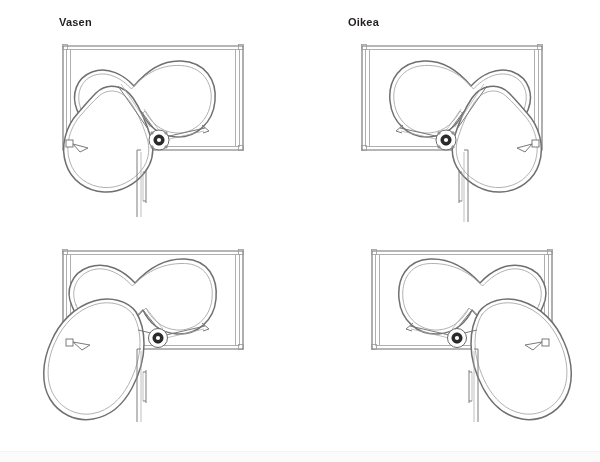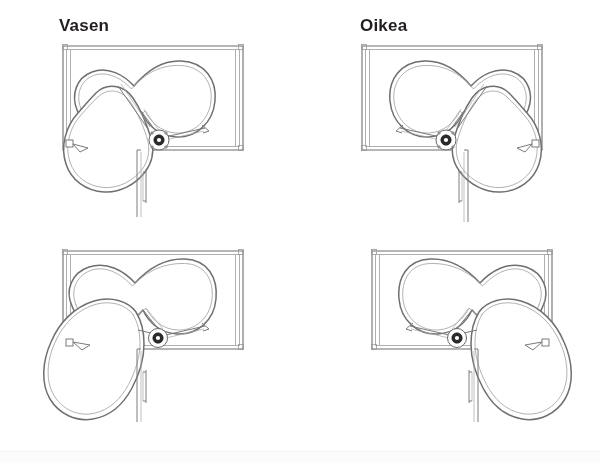--- a/index.html
+++ b/index.html
@@ -35,21 +35,21 @@
     position: absolute;
   }
   #panel-tl { left: 0px;   top: 0px;   width: 300px; height: 231px; }
   #panel-tr { left: 300px; top: 0px;   width: 300px; height: 231px; }
   #panel-bl { left: 0px;   top: 231px; width: 300px; height: 231px; }
   #panel-br { left: 300px; top: 231px; width: 300px; height: 231px; }
 
   .panel-title {
     position: absolute;
     font-family: "Liberation Sans", sans-serif;
-    font-size: 17px;
+    font-size: 11px;
     font-weight: bold;
     color: #231f20;
     letter-spacing: 0.2px;
     white-space: nowrap;
     user-select: none;
   }
   #title-vasen { left: 59px; top: 16px; }
   #title-oikea { left: 344px; top: 16px; }
 
   svg { display: block; overflow: visible; }
@@ -159,21 +159,21 @@
           <path class="door-line2" d="M143,172 L143,201"></path>
           <path class="door-line" d="M143,172 L146,172"></path>
           <path class="door-line" d="M143,201 L146,201"></path>
         </g>
       </g>
 
     </svg>
   </div>
 
   <div class="panel" id="panel-tr">
-    <div class="panel-title" id="title-oikea" style="left:60px;">Oikea</div>
+    <div class="panel-title" id="title-oikea" style="left:48px;">Oikea</div>
 
     <svg width="300" height="231" viewBox="0 0 300 231">
       <g transform="translate(300,0) scale(-1,1)">
 
         <g>
           <path class="frame-line" d="M58,46 L238,46 L238,150 L134,150"></path>
           <path class="frame-line" d="M58,46 L58,150 L134,150"></path>
           <path class="frame-line2" d="M61.5,49.5 L234.5,49.5 L234.5,146.5 L137.5,146.5"></path>
           <path class="frame-line2" d="M61.5,49.5 L61.5,146.5 L137.5,146.5"></path>
           <rect class="frame-line2" x="57.5" y="44.5" width="5" height="5"></rect>

